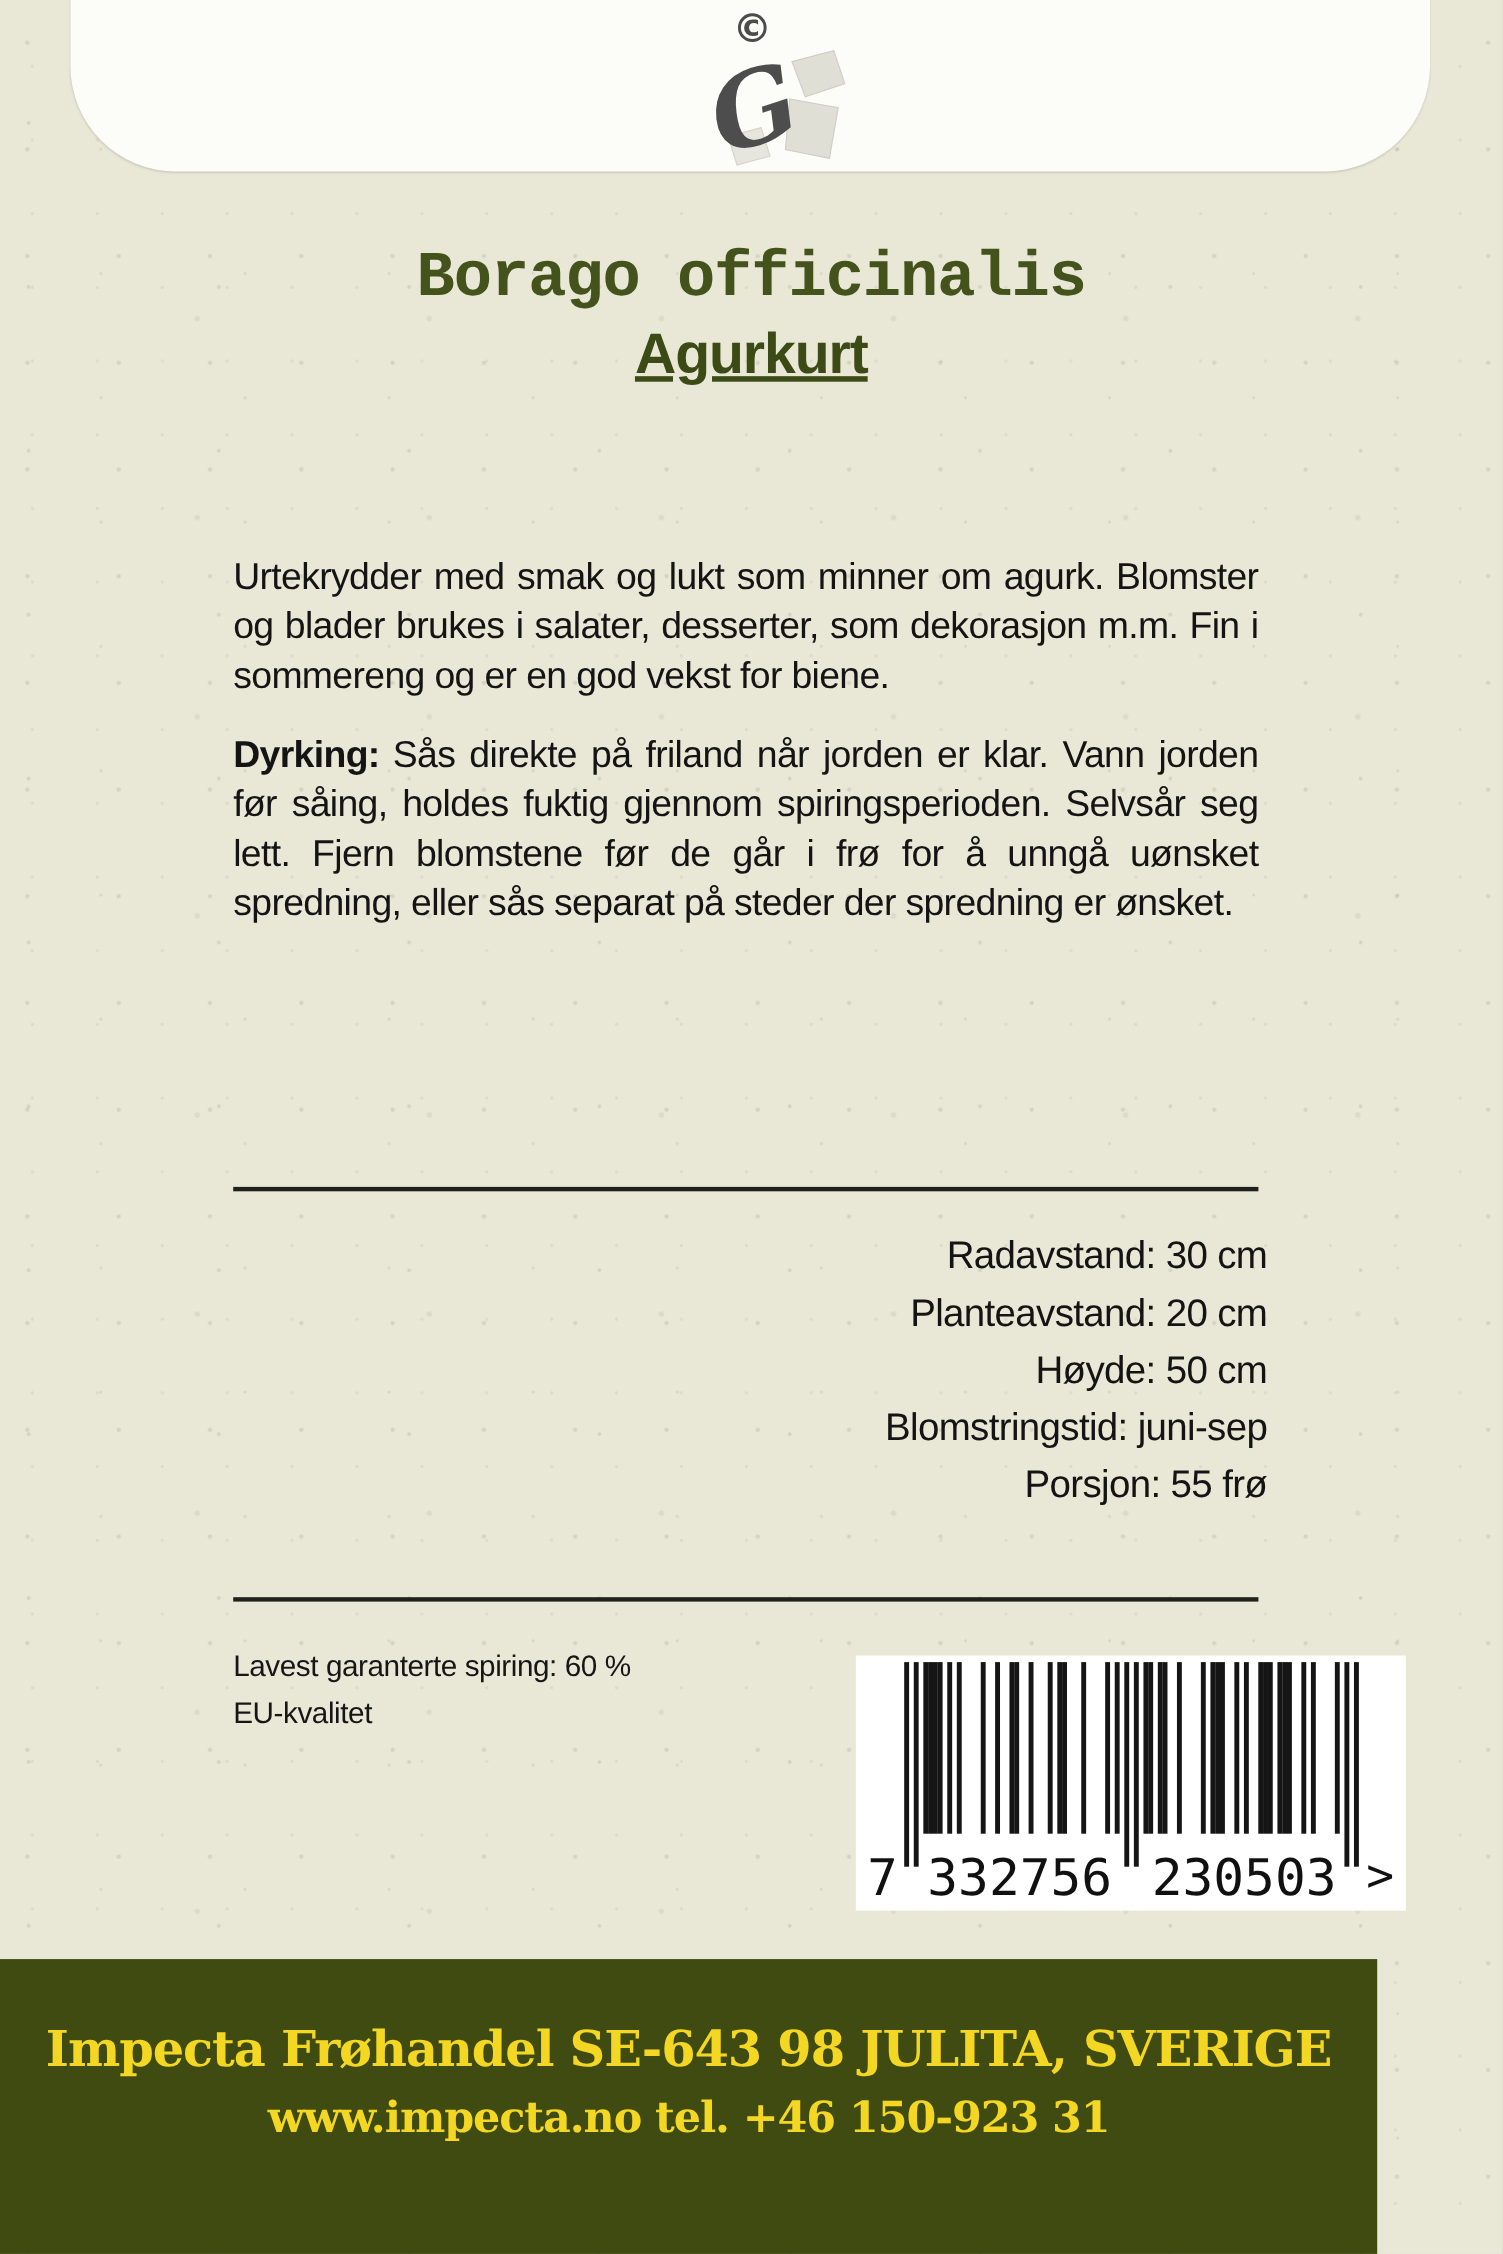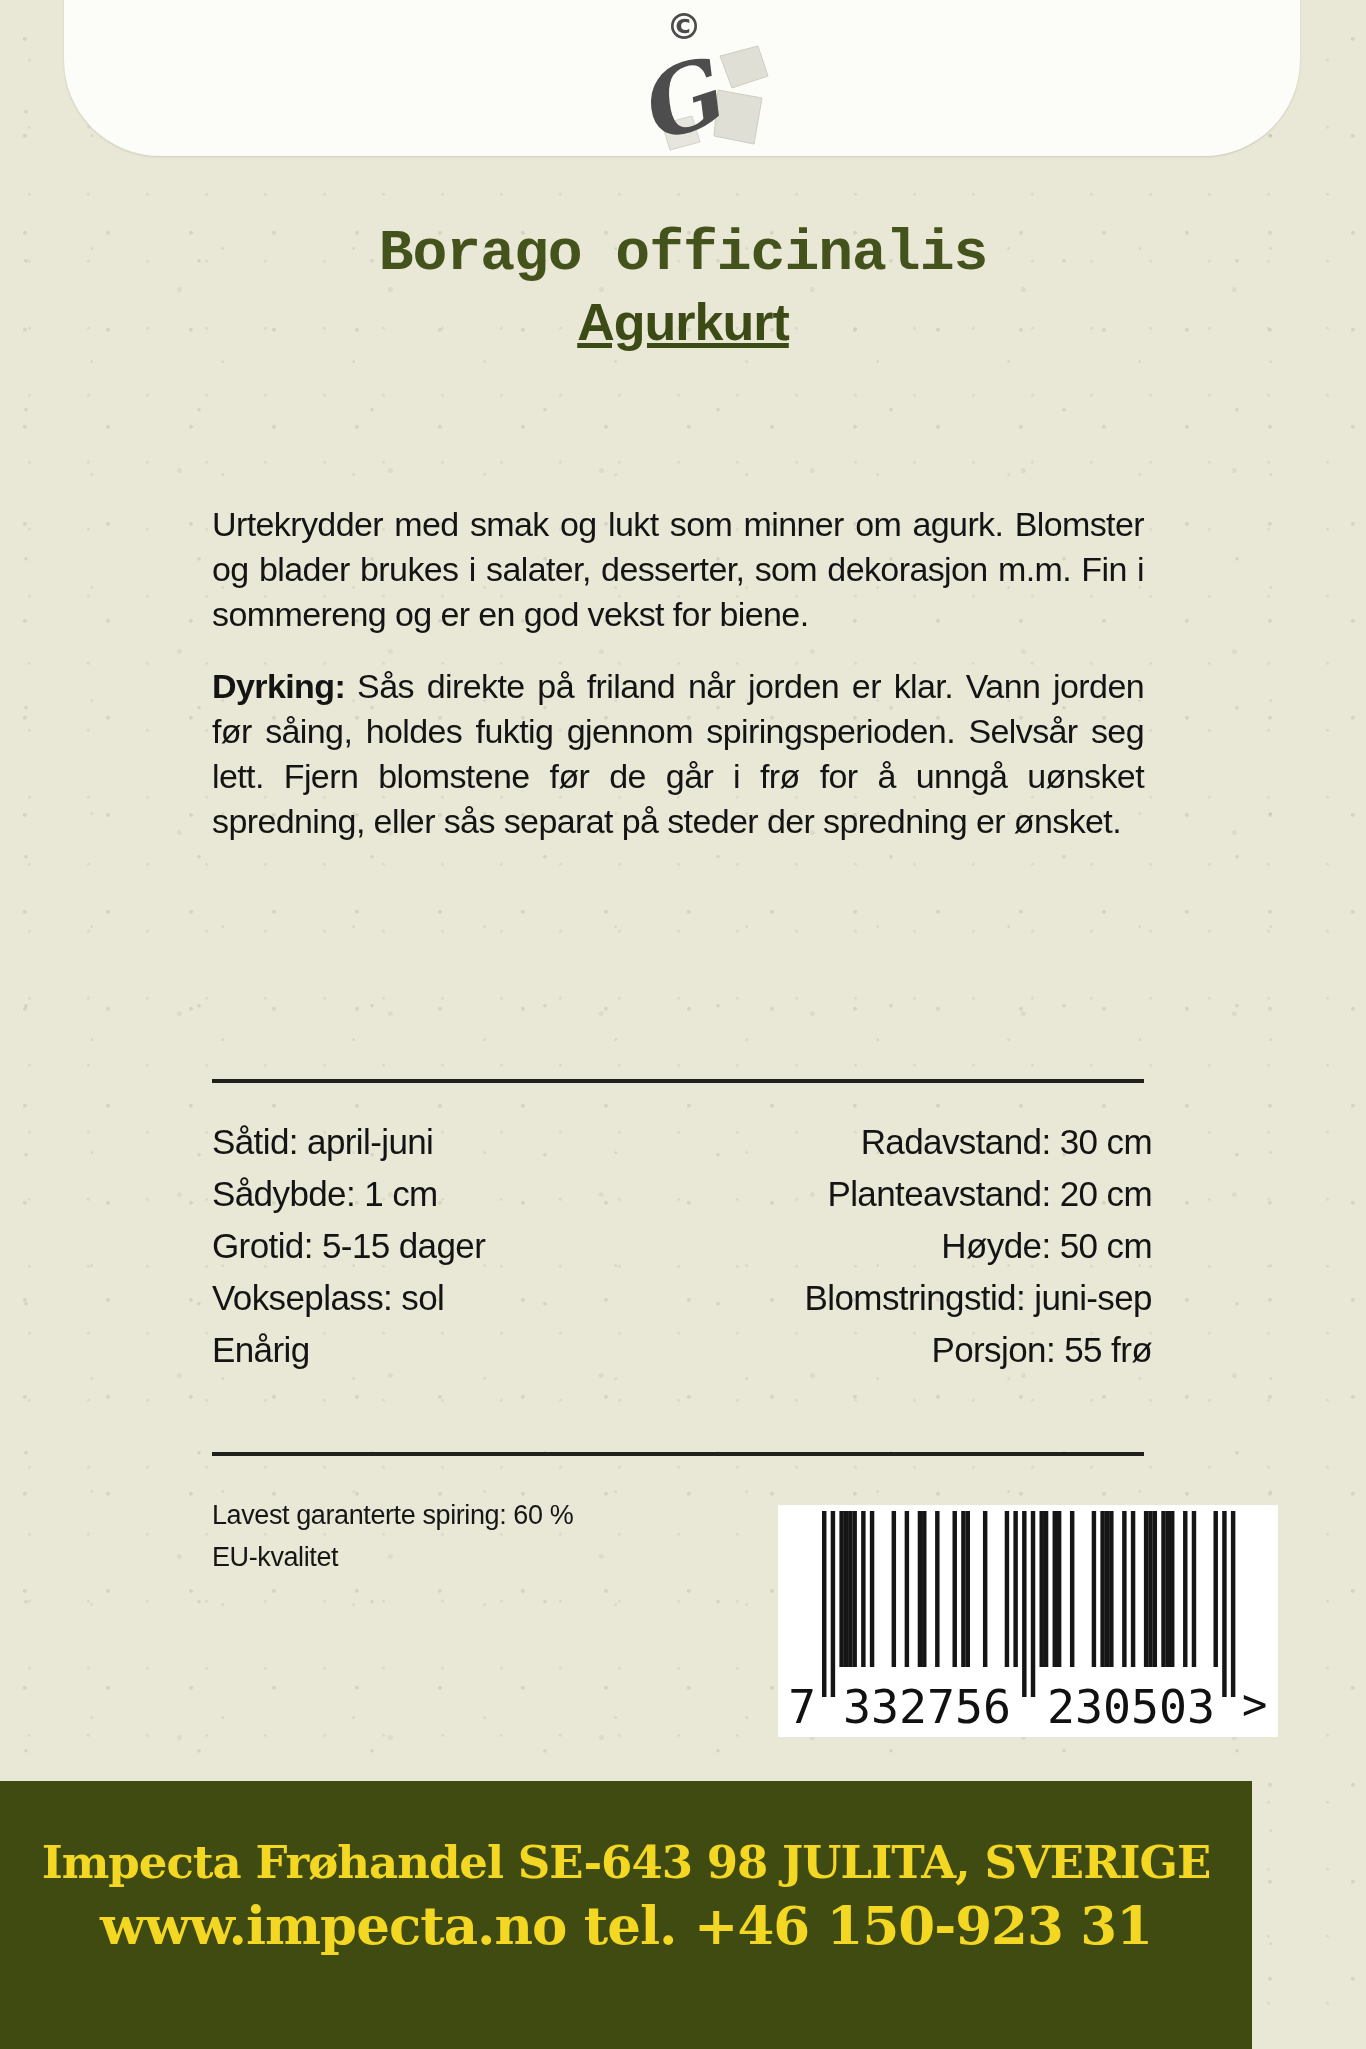--- a/index.html
+++ b/index.html
@@ -77,21 +77,21 @@
     fill:#111;
   }
   .footer{
     position:absolute;left:0;top:1781px;width:1252px;height:268px;
     background:#3f4b10;
     text-align:center;
     font-family:"DejaVu Serif","Liberation Serif",serif;
     font-weight:bold;color:#f3d723;
   }
   .footer-line1{padding-top:50px;font-size:45px;line-height:64px;letter-spacing:-1px;}
-  .footer-line2{font-size:53px;line-height:60px;letter-spacing:-1px;}
+  .footer-line2{font-size:39px;line-height:60px;letter-spacing:-1px;}
 </style>
 </head>
 <body>
 
 <div class="packet">
 
   <div class="flap"></div>
 
   <div class="copyright">©</div>
 
@@ -107,27 +107,20 @@
   <h2 class="subtitle">Agurkurt</h2>
 
   <p class="bodytext desc">Urtekrydder med smak og lukt som minner om agurk. Blomster og blader brukes i salater, desserter, som dekorasjon m.m. Fin i sommereng og er en god vekst for biene.</p>
 
   <p class="bodytext cult">
     <span class="lbl">Dyrking:</span><span>Sås direkte på friland når jorden er klar. Vann jorden før såing, holdes fuktig gjennom spiringsperioden. Selvsår seg lett. Fjern blomstene før de går i frø for å unngå uønsket spredning, eller sås separat på steder der spredning er ønsket.</span>
   </p>
 
   <div class="rule rule1"></div>
 
-  <div class="detail-col detail-left">
-    <div>Såtid: april-juni</div>
-    <div>Sådybde: 1 cm</div>
-    <div>Grotid: 5-15 dager</div>
-    <div>Vokseplass: sol</div>
-    <div>Enårig</div>
-  </div>
 
   <div class="detail-col detail-right">
     <div>Radavstand: 30 cm</div>
     <div>Planteavstand: 20 cm</div>
     <div>Høyde: 50 cm</div>
     <div>Blomstringstid: juni-sep</div>
     <div>Porsjon: 55 frø</div>
   </div>
 
   <div class="rule rule2"></div>

